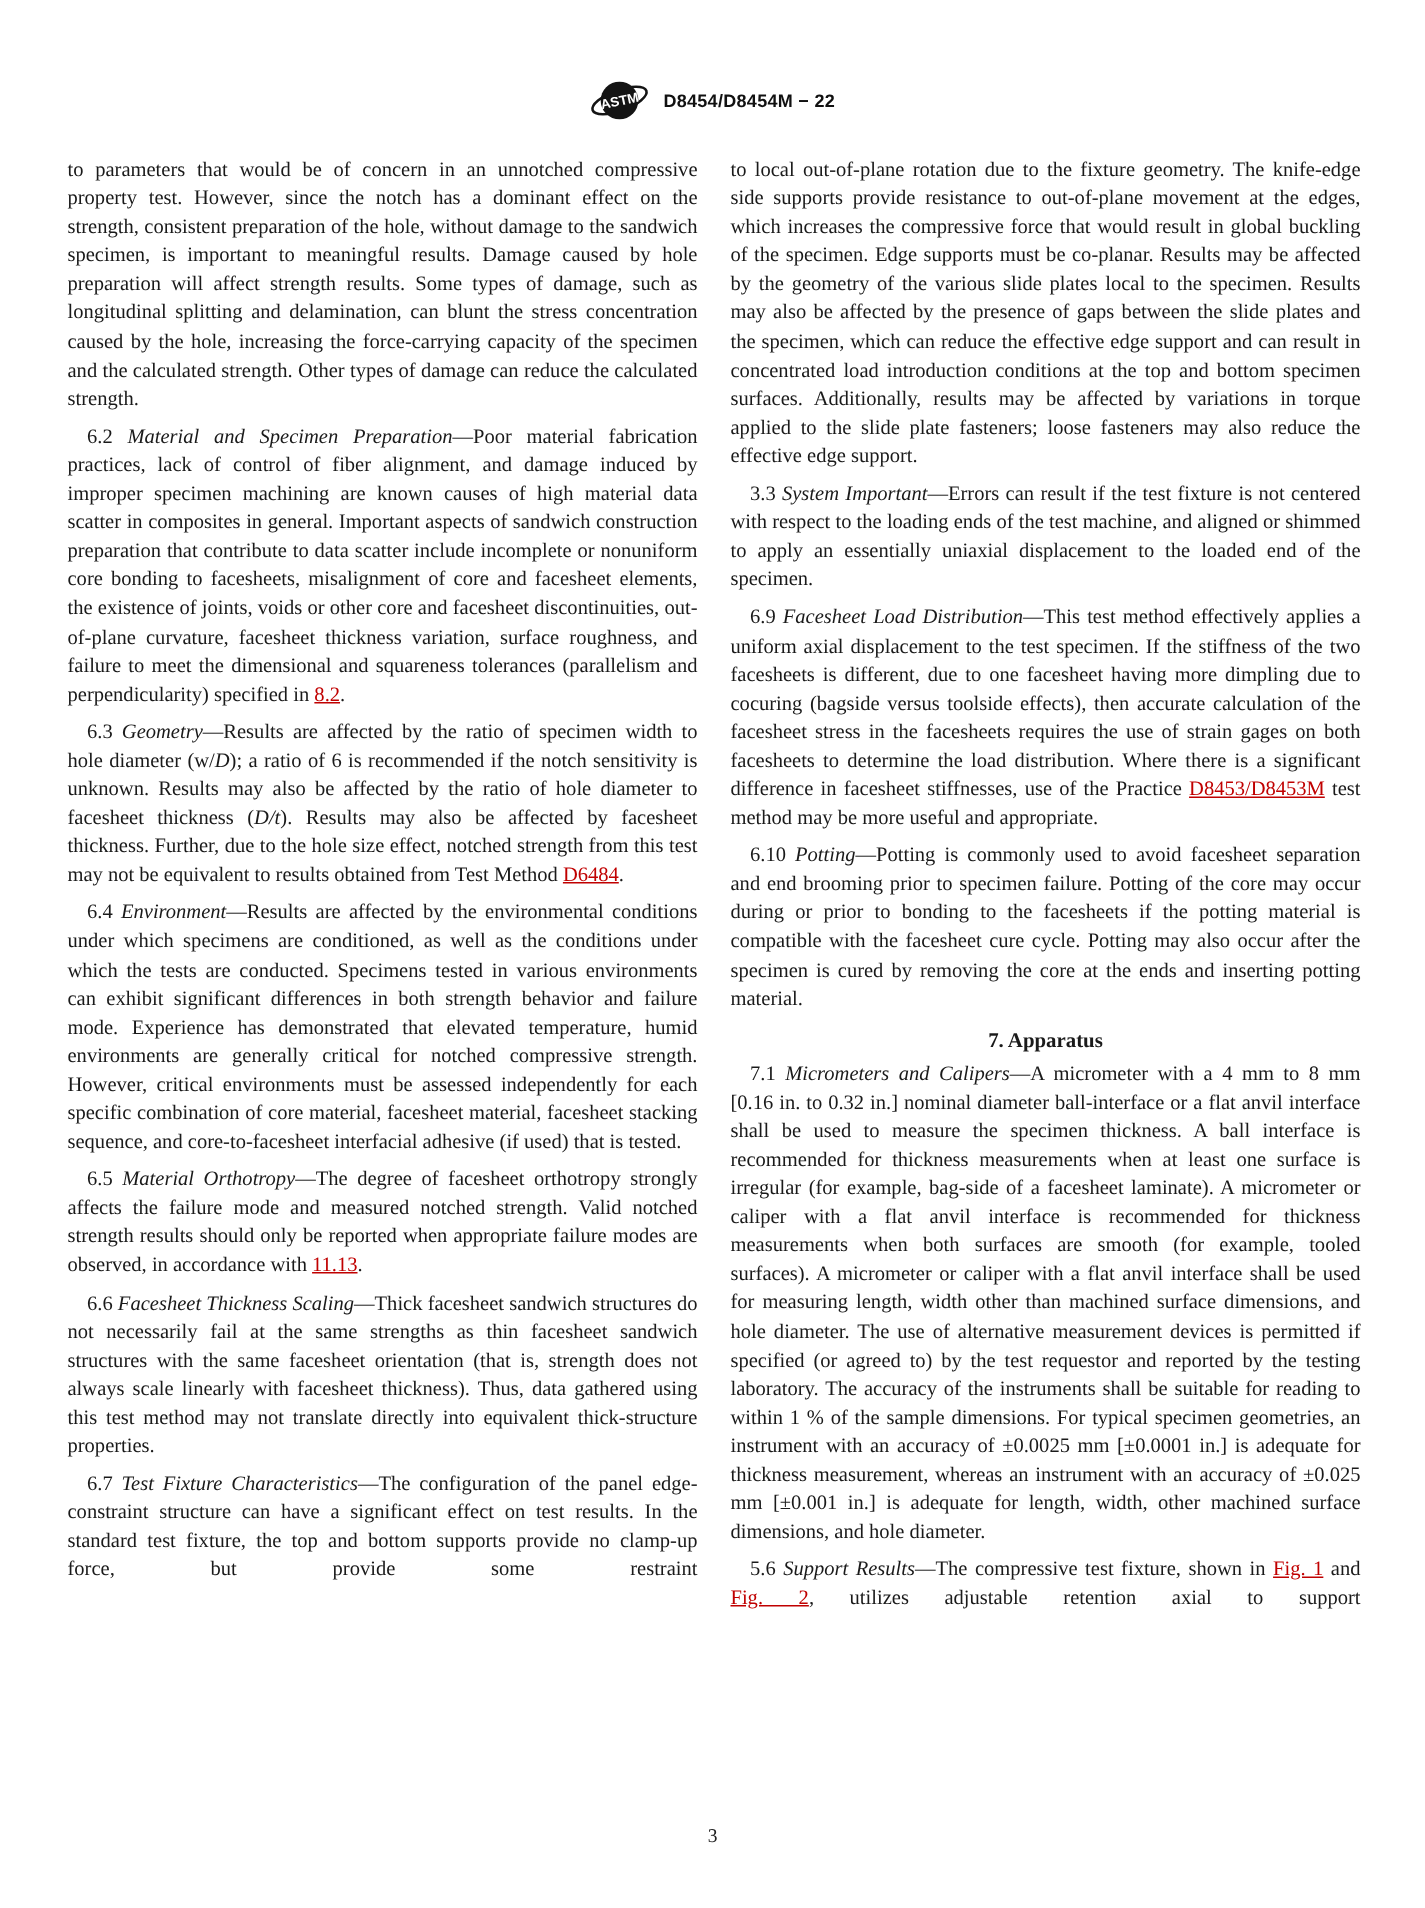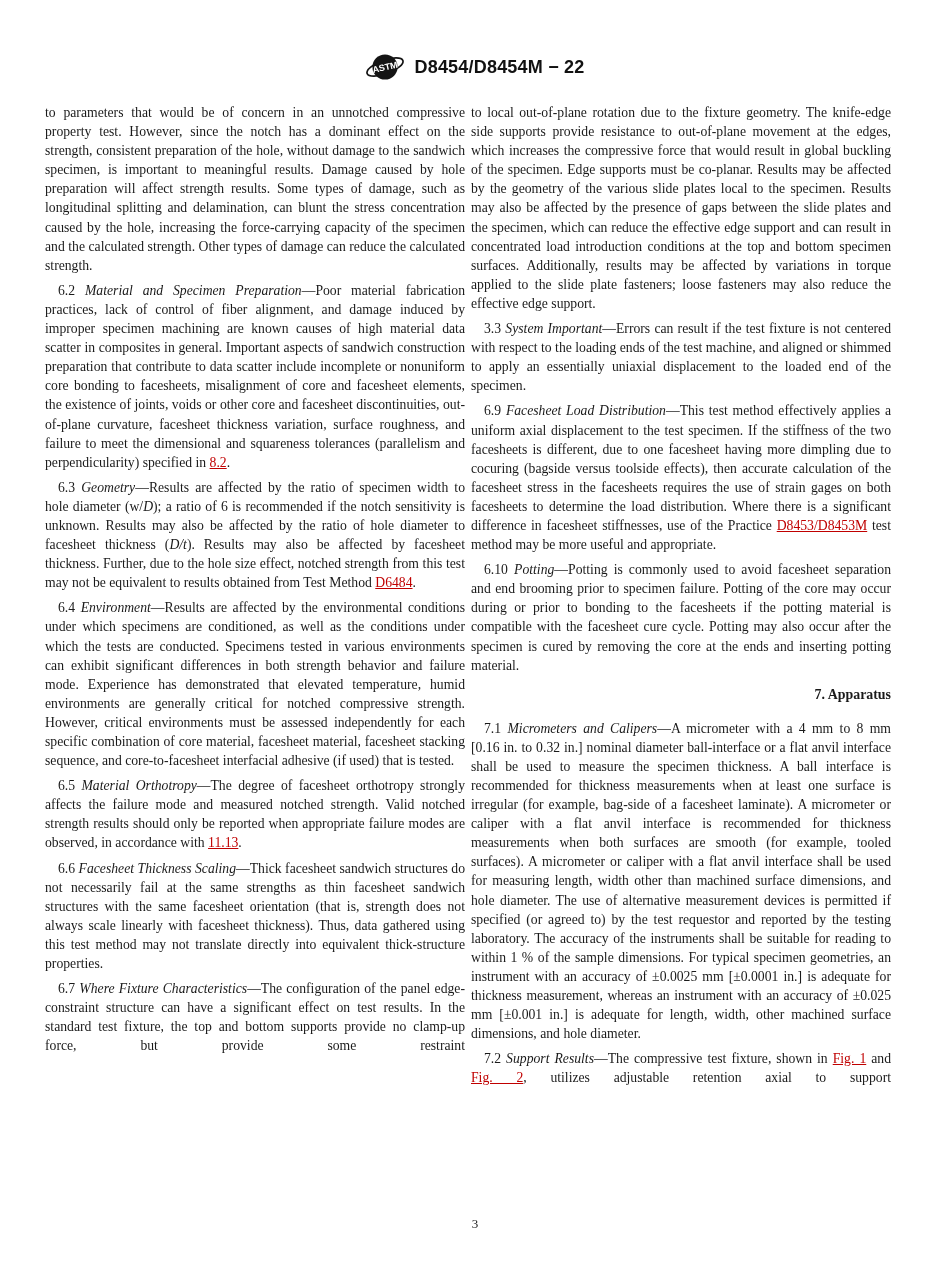--- a/index.html
+++ b/index.html
@@ -12,40 +12,40 @@
     overflow:hidden;
     margin:0 auto;
   }
   .header{
     display:flex;justify-content:center;align-items:center;gap:9px;
     padding-top:44px;height:46px;
   }
   .logo-wrap{width:40px;height:36px;flex:0 0 auto;}
   .doc-code{
     font-family:"Liberation Sans","DejaVu Sans",sans-serif;
-    font-weight:bold;font-size:18px;letter-spacing:.2px;color:#111;
+    font-weight:bold;font-size:12px;letter-spacing:.2px;color:#111;
   }
   .content{
-    display:flex;gap:6px;
+    display:flex;gap:22px;
     padding:0 43px 0 45px;
     margin-top:13px;
   }
   .col{width:420px;flex:0 0 420px;}
   p.para{
     margin:0 0 6px 0;
     font-size:13.7px;line-height:19.1px;
     text-align:justify;
     text-indent:13px;
   }
   p.para.noindent{text-indent:0;}
   p.para.flush-last{text-align-last:justify;}
   p.heading{
-    margin:10px 0 15px 0;
+    margin:10px 0 2px 0;
     font-size:13.9px;line-height:19px;
-    font-weight:bold;text-align:right;text-indent:0;
+    font-weight:bold;text-align:center;text-indent:0;
   }
   .run-plain{}
   .run-italic{font-style:italic;}
   .run-bold{font-weight:bold;}
   .run-link{color:var(--link-color,#c00000);cursor:pointer;text-decoration:underline;}
   .footer{
     position:absolute;left:0;top:1216px;width:100%;
     text-align:center;font-size:13px;color:#222;
   }
 </style>
@@ -66,28 +66,28 @@
   </div>
 
   <div class="content">
     <div class="col" id="col-left">
         <p class="para noindent"><span class="run-plain">to parameters that would be of concern in an unnotched compressive property test. However, since the notch has a dominant effect on the strength, consistent preparation of the hole, without damage to the sandwich specimen, is important to meaningful results. Damage caused by hole preparation will affect strength results. Some types of damage, such as longitudinal splitting and delamination, can blunt the stress concentration caused by the hole, increasing the force-carrying capacity of the specimen and the calculated strength. Other types of damage can reduce the calculated strength.</span></p>
         <p class="para"><span class="run-plain">6.2 </span><span class="run-italic">Material and Specimen Preparation</span><span class="run-plain">—Poor material fabrication practices, lack of control of fiber alignment, and damage induced by improper specimen machining are known causes of high material data scatter in composites in general. Important aspects of sandwich construction preparation that contribute to data scatter include incomplete or nonuniform core bonding to facesheets, misalignment of core and facesheet elements, the existence of joints, voids or other core and facesheet discontinuities, out-of-plane curvature, facesheet thickness variation, surface roughness, and failure to meet the dimensional and squareness tolerances (parallelism and perpendicularity) specified in </span><span class="run-link">8.2</span><span class="run-plain">.</span></p>
         <p class="para"><span class="run-plain">6.3 </span><span class="run-italic">Geometry</span><span class="run-plain">—Results are affected by the ratio of specimen width to hole diameter (w/</span><span class="run-italic">D</span><span class="run-plain">); a ratio of 6 is recommended if the notch sensitivity is unknown. Results may also be affected by the ratio of hole diameter to facesheet thickness (</span><span class="run-italic">D/t</span><span class="run-plain">). Results may also be affected by facesheet thickness. Further, due to the hole size effect, notched strength from this test may not be equivalent to results obtained from Test Method </span><span class="run-link">D6484</span><span class="run-plain">.</span></p>
         <p class="para"><span class="run-plain">6.4 </span><span class="run-italic">Environment</span><span class="run-plain">—Results are affected by the environmental conditions under which specimens are conditioned, as well as the conditions under which the tests are conducted. Specimens tested in various environments can exhibit significant differences in both strength behavior and failure mode. Experience has demonstrated that elevated temperature, humid environments are generally critical for notched compressive strength. However, critical environments must be assessed independently for each specific combination of core material, facesheet material, facesheet stacking sequence, and core-to-facesheet interfacial adhesive (if used) that is tested.</span></p>
         <p class="para"><span class="run-plain">6.5 </span><span class="run-italic">Material Orthotropy</span><span class="run-plain">—The degree of facesheet orthotropy strongly affects the failure mode and measured notched strength. Valid notched strength results should only be reported when appropriate failure modes are observed, in accordance with </span><span class="run-link">11.13</span><span class="run-plain">.</span></p>
         <p class="para"><span class="run-plain">6.6 </span><span class="run-italic">Facesheet Thickness Scaling</span><span class="run-plain">—Thick facesheet sandwich structures do not necessarily fail at the same strengths as thin facesheet sandwich structures with the same facesheet orientation (that is, strength does not always scale linearly with facesheet thickness). Thus, data gathered using this test method may not translate directly into equivalent thick-structure properties.</span></p>
-        <p class="para flush-last"><span class="run-plain">6.7 </span><span class="run-italic">Where Fixture Characteristics</span><span class="run-plain">—The configuration of the panel edge-constraint structure can have a significant effect on test results. In the standard test fixture, the top and bottom supports provide no clamp-up force, but provide some restraint</span></p>
+        <p class="para flush-last"><span class="run-plain">6.7 </span><span class="run-italic">Test Fixture Characteristics</span><span class="run-plain">—The configuration of the panel edge-constraint structure can have a significant effect on test results. In the standard test fixture, the top and bottom supports provide no clamp-up force, but provide some restraint</span></p>
       </div>
     <div class="col" id="col-right">
         <p class="para noindent"><span class="run-plain">to local out-of-plane rotation due to the fixture geometry. The knife-edge side supports provide resistance to out-of-plane movement at the edges, which increases the compressive force that would result in global buckling of the specimen. Edge supports must be co-planar. Results may be affected by the geometry of the various slide plates local to the specimen. Results may also be affected by the presence of gaps between the slide plates and the specimen, which can reduce the effective edge support and can result in concentrated load introduction conditions at the top and bottom specimen surfaces. Additionally, results may be affected by variations in torque applied to the slide plate fasteners; loose fasteners may also reduce the effective edge support.</span></p>
         <p class="para"><span class="run-plain">3.3 </span><span class="run-italic">System Important</span><span class="run-plain">—Errors can result if the test fixture is not centered with respect to the loading ends of the test machine, and aligned or shimmed to apply an essentially uniaxial displacement to the loaded end of the specimen.</span></p>
         <p class="para"><span class="run-plain">6.9 </span><span class="run-italic">Facesheet Load Distribution</span><span class="run-plain">—This test method effectively applies a uniform axial displacement to the test specimen. If the stiffness of the two facesheets is different, due to one facesheet having more dimpling due to cocuring (bagside versus toolside effects), then accurate calculation of the facesheet stress in the facesheets requires the use of strain gages on both facesheets to determine the load distribution. Where there is a significant difference in facesheet stiffnesses, use of the Practice </span><span class="run-link">D8453/D8453M</span><span class="run-plain"> test method may be more useful and appropriate.</span></p>
         <p class="para"><span class="run-plain">6.10 </span><span class="run-italic">Potting</span><span class="run-plain">—Potting is commonly used to avoid facesheet separation and end brooming prior to specimen failure. Potting of the core may occur during or prior to bonding to the facesheets if the potting material is compatible with the facesheet cure cycle. Potting may also occur after the specimen is cured by removing the core at the ends and inserting potting material.</span></p>
         <p class="heading"><span class="run-bold">7. Apparatus</span></p>
         <p class="para"><span class="run-plain">7.1 </span><span class="run-italic">Micrometers and Calipers</span><span class="run-plain">—A micrometer with a 4 mm to 8 mm [0.16 in. to 0.32 in.] nominal diameter ball-interface or a flat anvil interface shall be used to measure the specimen thickness. A ball interface is recommended for thickness measurements when at least one surface is irregular (for example, bag-side of a facesheet laminate). A micrometer or caliper with a flat anvil interface is recommended for thickness measurements when both surfaces are smooth (for example, tooled surfaces). A micrometer or caliper with a flat anvil interface shall be used for measuring length, width other than machined surface dimensions, and hole diameter. The use of alternative measurement devices is permitted if specified (or agreed to) by the test requestor and reported by the testing laboratory. The accuracy of the instruments shall be suitable for reading to within 1 % of the sample dimensions. For typical specimen geometries, an instrument with an accuracy of ±0.0025 mm [±0.0001 in.] is adequate for thickness measurement, whereas an instrument with an accuracy of ±0.025 mm [±0.001 in.] is adequate for length, width, other machined surface dimensions, and hole diameter.</span></p>
-        <p class="para flush-last"><span class="run-plain">7.2 </span><span class="run-italic">Support Results</span><span class="run-plain">—The compressive test fixture, shown in </span><span class="run-link">Fig. 1</span><span class="run-plain"> and </span><span class="run-link">Fig. 2</span><span class="run-plain">, utilizes adjustable retention axial to support</span></p>
+        <p class="para flush-last"><span class="run-plain">5.6 </span><span class="run-italic">Support Results</span><span class="run-plain">—The compressive test fixture, shown in </span><span class="run-link">Fig. 1</span><span class="run-plain"> and </span><span class="run-link">Fig. 2</span><span class="run-plain">, utilizes adjustable retention axial to support</span></p>
       </div>
   </div>
 
   <div class="footer">3</div>
 
 </div>
 
 </body></html>

